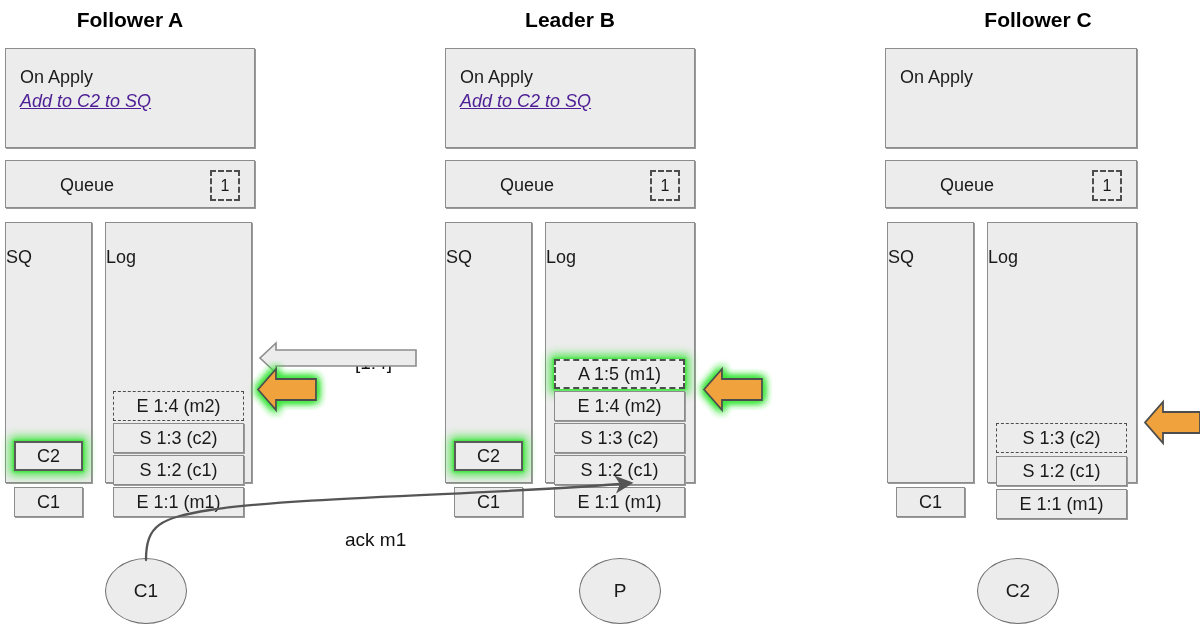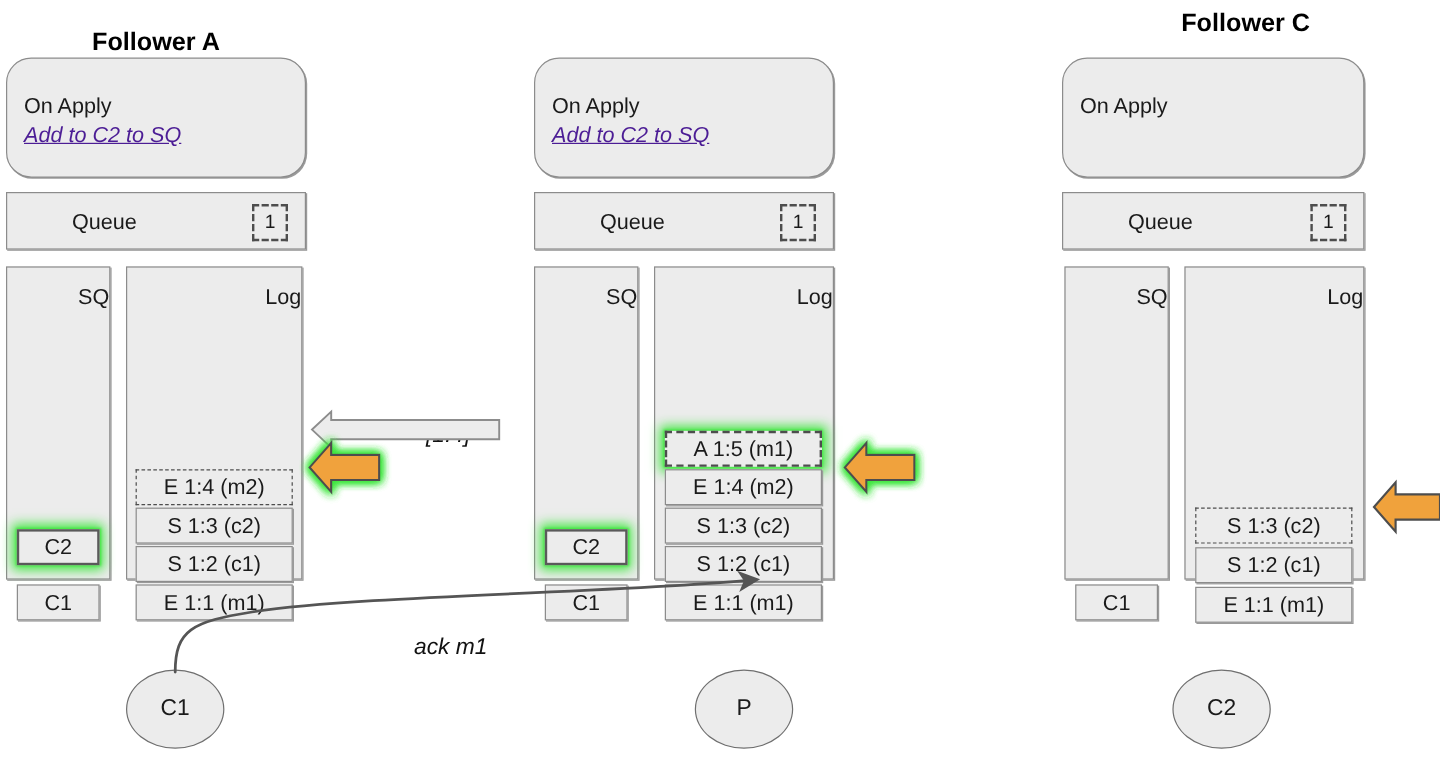--- a/index.html
+++ b/index.html
@@ -14,34 +14,34 @@
 
   .node-title{
     font-size:21px;font-weight:bold;color:#000;text-align:center;
     letter-spacing:0px;
   }
 
   .panel{
     background:#ececec;border:1px solid #8c8c8c;
     box-shadow:1px 1px 0 0 #9a9a9a;
   }
-  .onapply{padding:27px 0 0 14px;border-radius:21px;}
+  .onapply{padding:16px 0 0 14px;}
   .onapply .l1{font-size:18px;color:#1a1a1a;line-height:24px;}
   .onapply .l2{font-size:18px;color:#4c1d95;line-height:24px;font-style:italic;text-decoration:underline;}
 
   .queue-label{position:absolute;left:14px;top:14px;font-size:18px;color:#1a1a1a;margin-left:40px;}
   .queue-chip{
     position:absolute;right:14px;top:9px;width:30px;height:31px;
     border:2px dashed #4d4d4d;background:#ececec;
     font-size:16px;color:#1a1a1a;display:flex;align-items:center;justify-content:center;
     box-sizing:border-box;
   }
 
   .col-title{
-    position:absolute;left:0;right:0;top:14px;text-align:right;
+    position:absolute;left:0;right:0;top:24px;text-align:left;
     font-size:18px;color:#1a1a1a;
   }
 
   .cell{
     position:absolute;box-sizing:border-box;
     background:#ececec;border:1px solid #8c8c8c;
     box-shadow:1px 1px 0 0 #9a9a9a;
     display:flex;align-items:center;justify-content:center;
     font-size:18px;color:#1a1a1a;white-space:nowrap;margin-top:48px;
   }
@@ -57,30 +57,30 @@
     box-shadow:0 0 9px 4px rgba(60,230,60,.95),0 0 2px 1px rgba(60,230,60,.95);
   }
 
   .circle{
     position:absolute;box-sizing:border-box;
     background:#ececec;border:1px solid #6f6f6f;border-radius:50%;
     display:flex;align-items:center;justify-content:center;
     font-size:19px;color:#1a1a1a;
   }
 
-  .edge-label{position:absolute;font-size:19px;color:#111;white-space:nowrap;font-style:italic;}
+  .edge-label{position:absolute;font-size:19px;color:#111;white-space:nowrap;}
 
   svg.ovl{position:absolute;left:0;top:0;width:1200px;height:641px;overflow:visible;pointer-events:none;}
 </style>
 </head>
 <body>
 
 <div class="stage">
 
-  <div class="abs node-title" style="left:5px;top:24px;width:250px;">Follower A</div>
+  <div class="abs node-title" style="left:5px;top:8px;width:250px;">Follower A</div>
 
   <div class="abs panel onapply" style="left:5px;top:48px;width:250px;height:100px;">
     <div class="l1">On Apply</div>
     <div class="l2">Add to C2 to SQ</div>
   </div>
 
   <div class="abs panel" style="left:5px;top:160px;width:250px;height:48px;">
     <div class="queue-label">Queue</div>
     <div class="queue-chip">1</div>
   </div>
@@ -92,20 +92,21 @@
   <div class="cell" style="left:14px;top:439px;width:69px;height:30px;">C1</div>
 
   <div class="abs panel" style="left:105px;top:222px;width:147px;height:261px;">
     <div class="col-title">Log</div>
   </div>
   <div class="cell dashed" style="left:113px;top:343px;width:131px;height:30px;">E 1:4 (m2)</div>
   <div class="cell" style="left:113px;top:375px;width:131px;height:30px;">S 1:3 (c2)</div>
   <div class="cell" style="left:113px;top:407px;width:131px;height:30px;">S 1:2 (c1)</div>
   <div class="cell" style="left:113px;top:439px;width:131px;height:30px;">E 1:1 (m1)</div>
 
+  <div class="abs node-title" style="left:445px;top:8px;width:250px;">Leader B</div>
 
   <div class="abs panel onapply" style="left:445px;top:48px;width:250px;height:100px;">
     <div class="l1">On Apply</div>
     <div class="l2">Add to C2 to SQ</div>
   </div>
 
   <div class="abs panel" style="left:445px;top:160px;width:250px;height:48px;">
     <div class="queue-label">Queue</div>
     <div class="queue-chip">1</div>
   </div>

